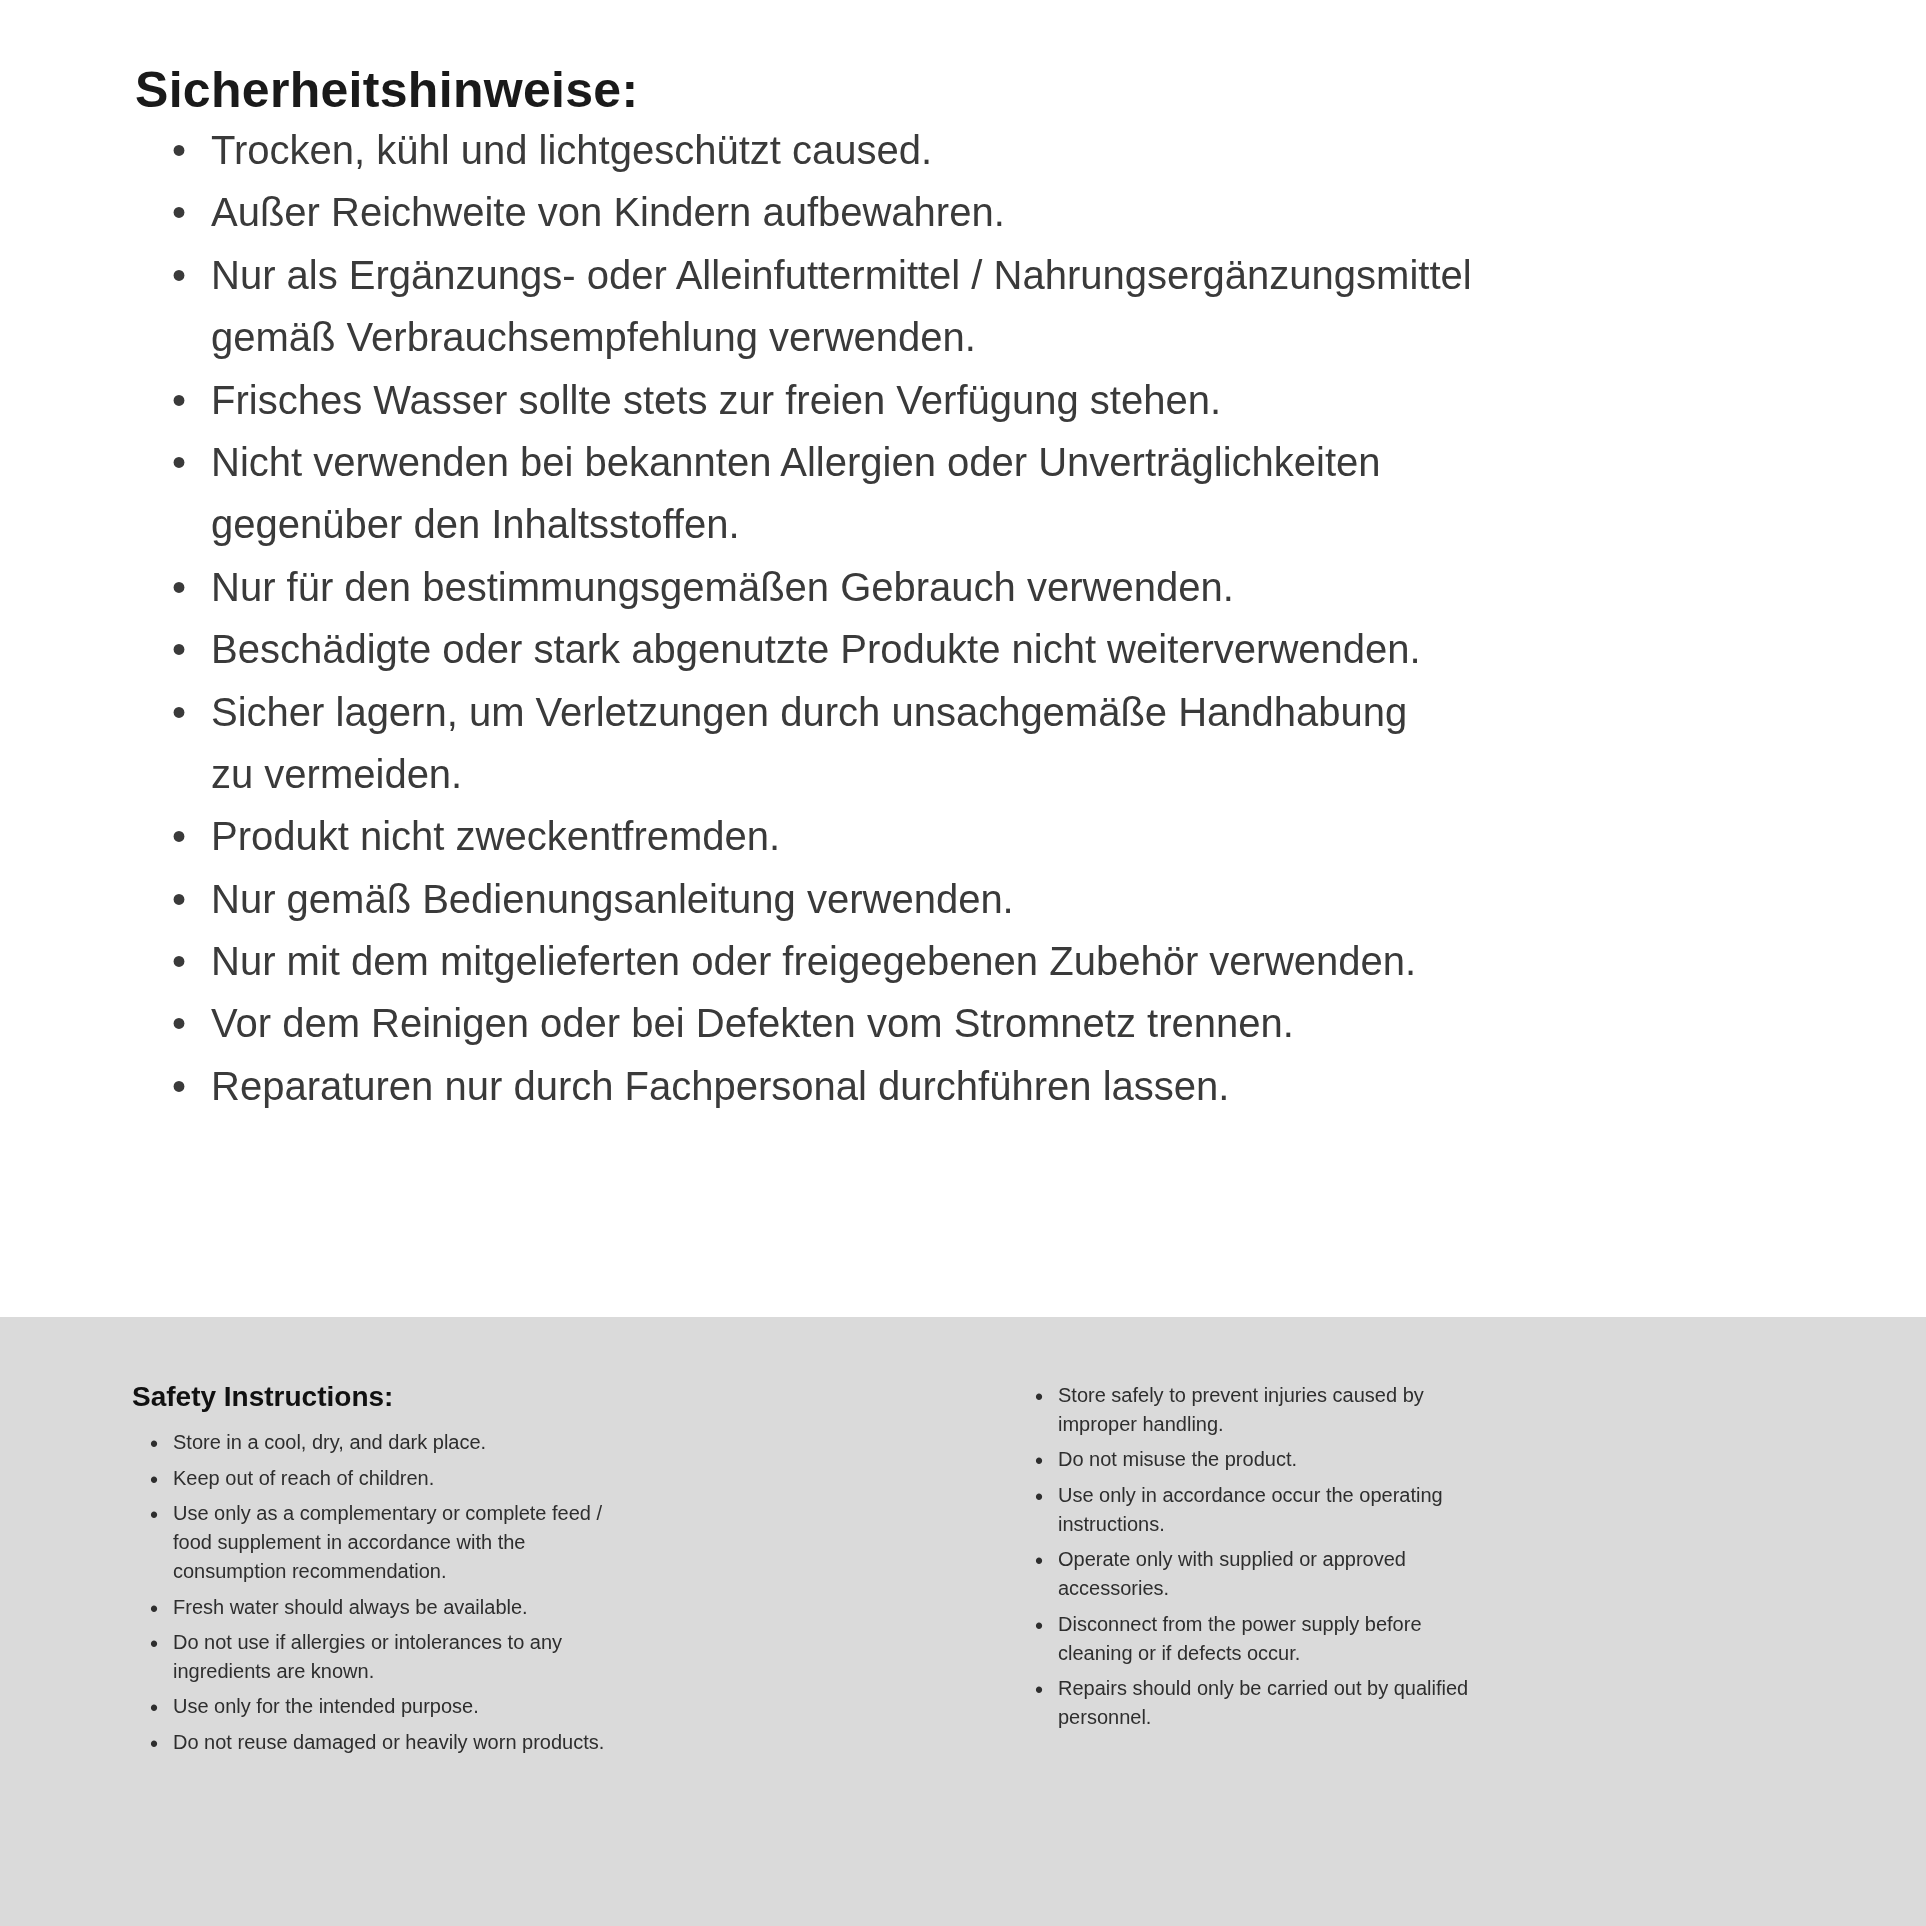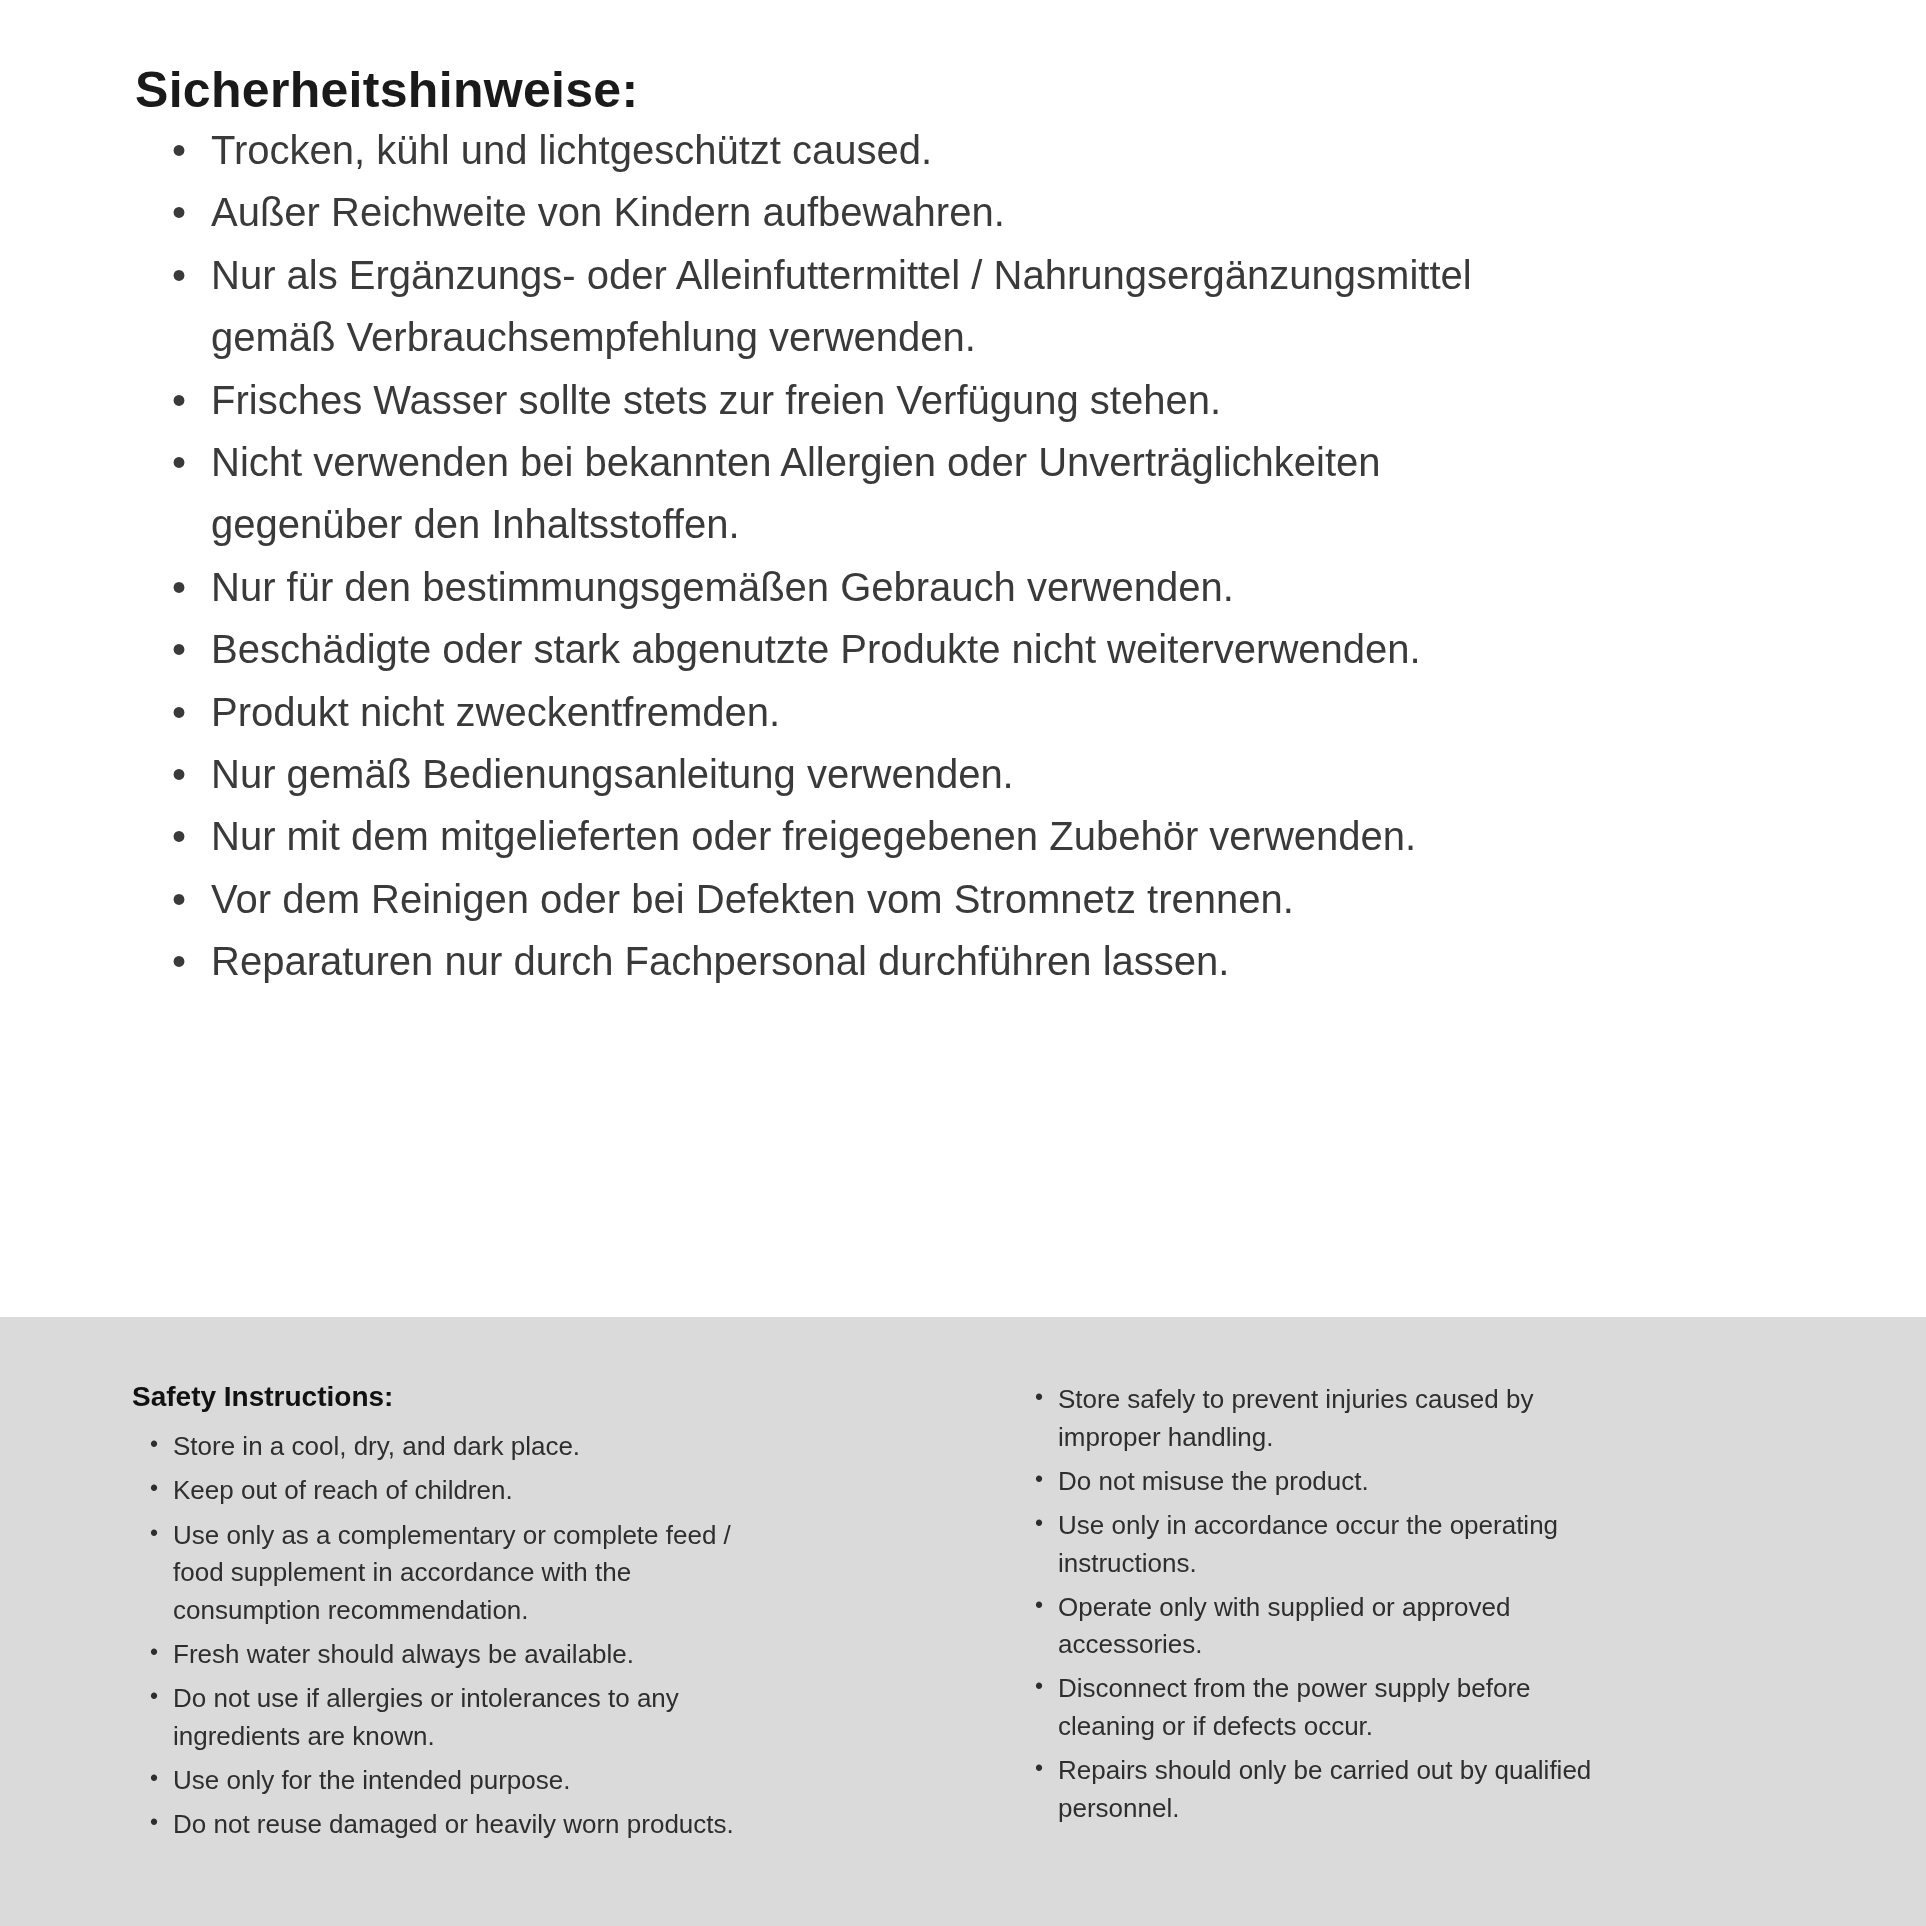--- a/index.html
+++ b/index.html
@@ -71,21 +71,21 @@
     font-weight: 700;
     color: #111111;
     margin-bottom: 15.4px;
   }
   .english-list {
     list-style: none;
     padding-left: 18px;
   }
   .english-list li {
     position: relative;
-    font-size: 26px;
+    font-size: 20px;
     line-height: 1.45;
     color: #2e2e2e;
     padding-left: 23px;
     margin-bottom: 6.4px;
   }
   .english-list li::before {
     content: "\2022";
     position: absolute;
     left: 0;
     top: 0;
@@ -104,20 +104,22 @@
     <ul class="german-list">
       <li><span>Trocken, kühl und lichtgeschützt caused.</span></li>
       <li><span>Außer Reichweite von Kindern aufbewahren.</span></li>
       <li><span>Nur als Ergänzungs- oder Alleinfuttermittel / Nahrungsergänzungsmittel
 gemäß Verbrauchsempfehlung verwenden.</span></li>
       <li><span>Frisches Wasser sollte stets zur freien Verfügung stehen.</span></li>
       <li><span>Nicht verwenden bei bekannten Allergien oder Unverträglichkeiten
 gegenüber den Inhaltsstoffen.</span></li>
       <li><span>Nur für den bestimmungsgemäßen Gebrauch verwenden.</span></li>
       <li><span>Beschädigte oder stark abgenutzte Produkte nicht weiterverwenden.</span></li>
+      <li><span>Sicher lagern, um Verletzungen durch unsachgemäße Handhabung
+zu vermeiden.</span></li>
       <li><span>Produkt nicht zweckentfremden.</span></li>
       <li><span>Nur gemäß Bedienungsanleitung verwenden.</span></li>
       <li><span>Nur mit dem mitgelieferten oder freigegebenen Zubehör verwenden.</span></li>
       <li><span>Vor dem Reinigen oder bei Defekten vom Stromnetz trennen.</span></li>
       <li><span>Reparaturen nur durch Fachpersonal durchführen lassen.</span></li>
     </ul>
   </section>
 
   <section class="english-section">
     <div class="english-col-left">

